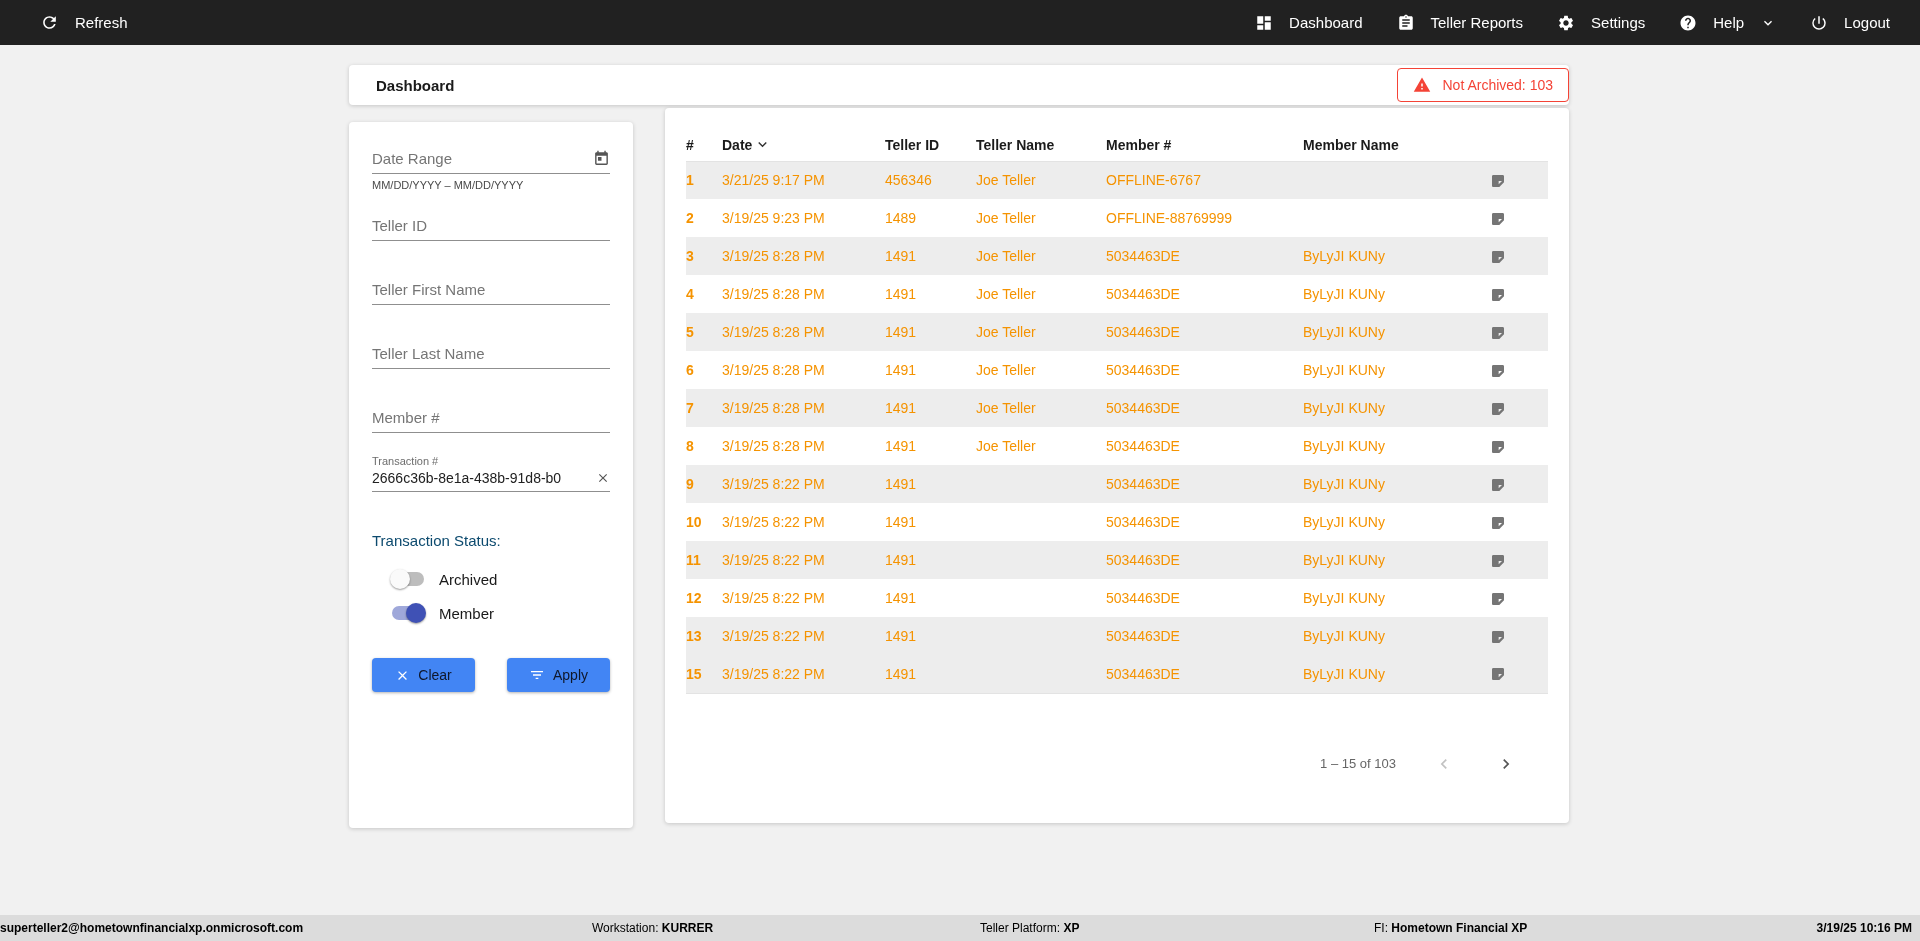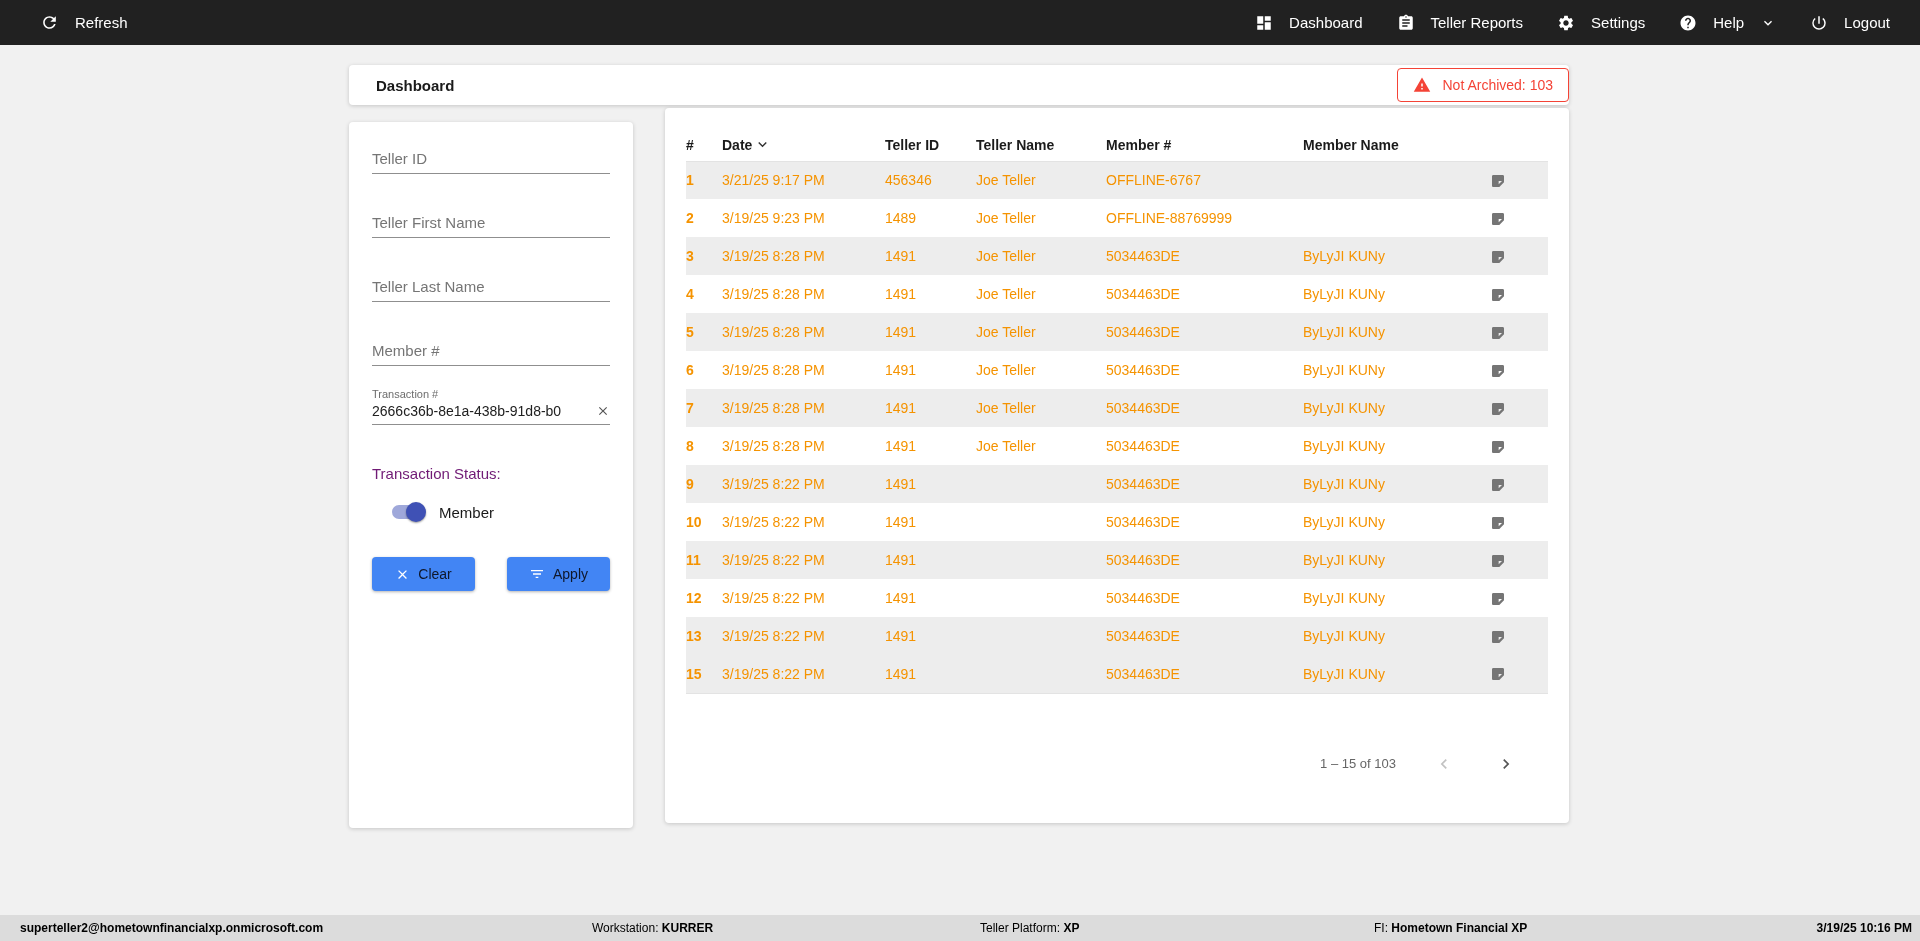--- a/index.html
+++ b/index.html
@@ -64,21 +64,21 @@
     position:absolute;right:0;top:4px;color:#555;cursor:pointer;background:none;border:none;padding:0;
   }
   .helper{font-size:11px;color:#4a4a4a;margin-top:5px;}
   .mini-label{font-size:11px;color:#6d6d6d;}
   .tx-value-row{
     display:flex;align-items:center;justify-content:space-between;
     border-bottom:1px solid #8f8f8f;padding:3px 0 5px;
   }
   .tx-value{font-size:14px;color:#212121;white-space:nowrap;overflow:hidden;}
   .tx-clear{background:none;border:none;padding:0;cursor:pointer;color:#555;display:inline-flex;}
-  .status-label{font-size:15px;color:#701a75;margin:40px 0 13px;}
+  .status-label{font-size:15px;color:#0c4a6e;margin:40px 0 13px;}
   .toggle-row{display:flex;align-items:center;gap:13px;height:34px;margin-left:18px;}
   .toggle-label{font-size:15px;color:#1a1a1a;}
   .switch{position:relative;width:36px;height:20px;flex:0 0 36px;cursor:pointer;}
   .switch .track{position:absolute;left:2px;top:3px;width:32px;height:14px;border-radius:7px;background:rgba(0,0,0,.26);}
   .switch .thumb{position:absolute;left:0;top:0;width:20px;height:20px;border-radius:50%;background:#fafafa;box-shadow:0 1px 2px rgba(0,0,0,.4);}
   .switch.on .track{background:rgba(63,81,181,.5);}
   .switch.on .thumb{left:16px;background:var(--toggle-blue);}
   .switch.halo .track{background:rgba(63,81,181,.35);}
   .switch.halo .thumb{background:#4a5fc4;}
   .switch.halo .thumb::after{
@@ -195,20 +195,29 @@
             </svg>
         </span>
         <span>Not Archived: 103</span>
       </div>
     </div>
 
     <div class="content-row">
 
       <aside class="filter-panel">
 
+        <div class="field date-field">
+          <input class="m-input" type="text" placeholder="Date Range" style="">
+          <button class="trail-icon">
+            <svg width="17" height="17" viewBox="0 0 24 24" fill="#555">
+                <path d="M19 3h-1V1h-2v2H8V1H6v2H5c-1.1 0-1.99.9-1.99 2L3 19c0 1.1.89 2 2 2h14c1.1 0 2-.9 2-2V5c0-1.1-.9-2-2-2zm0 16H5V8h14v11zM7 10h5v5H7z"></path>
+              </svg>
+          </button>
+          <div class="helper">MM/DD/YYYY – MM/DD/YYYY</div>
+        </div>
 
         <div class="field">
           <input class="m-input" type="text" placeholder="Teller ID" style="">
         </div>
 
         <div class="field">
           <input class="m-input" type="text" placeholder="Teller First Name" style="">
         </div>
 
         <div class="field">
@@ -226,20 +235,27 @@
             <button class="tx-clear">
               <svg width="14" height="14" viewBox="0 0 24 24" fill="#555">
                   <path d="M19 6.41 17.59 5 12 10.59 6.41 5 5 6.41 10.59 12 5 17.59 6.41 19 12 13.41 17.59 19 19 17.59 13.41 12z"></path>
                 </svg>
             </button>
           </div>
         </div>
 
         <div class="status-label">Transaction Status:</div>
 
+        <div class="toggle-row">
+          <span class="switch">
+            <span class="track"></span>
+            <span class="thumb"></span>
+          </span>
+          <span class="toggle-label">Archived</span>
+        </div>
         <div class="toggle-row">
           <span class="switch on">
             <span class="track"></span>
             <span class="thumb"></span>
           </span>
           <span class="toggle-label">Member</span>
         </div>
 
         <div class="btn-row">
           <button class="btn">
@@ -528,21 +544,21 @@
                 <path d="M10 6 8.59 7.41 13.17 12l-4.58 4.59L10 18l6-6z"></path>
               </svg>
           </button>
         </div>
       </section>
     </div>
   </div>
 </main>
 
 <footer class="statusbar">
-  <span class="item bold" style="left:20px">superteller2@hometownfinancialxp.onmicrosoft.com</span>
+  <span class="item bold" style="left:0">superteller2@hometownfinancialxp.onmicrosoft.com</span>
   <span class="item" style="left:592px">
     <span>Workstation:</span>
     <span class="bold">KURRER</span>
   </span>
   <span class="item" style="left:980px">
     <span>Teller Platform:</span>
     <span class="bold">XP</span>
   </span>
   <span class="item" style="left:1374px">
     <span>FI:</span>

